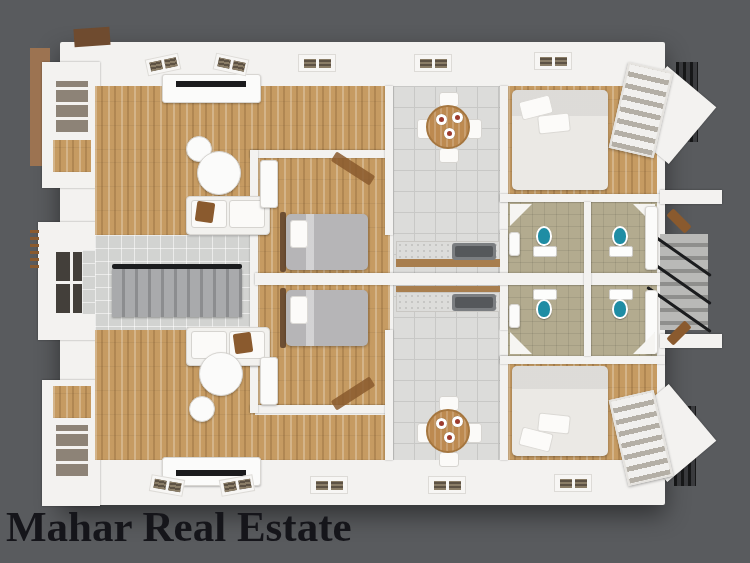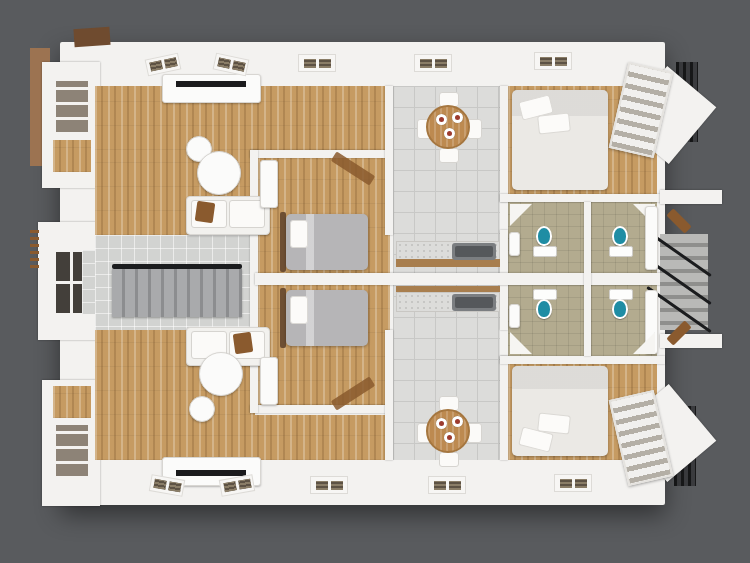--- a/index.html
+++ b/index.html
@@ -265,13 +265,14 @@
   <div class="a white-item" style="left:645px;top:206px;width:11px;height:62px;"></div>
   <div class="a tank" style="left:533px;top:289px;width:22px;height:9px;"></div>
   <div class="a bowl" style="left:536px;top:299px;width:16px;height:20px;"></div>
   <div class="a white-item" style="left:509px;top:304px;width:9px;height:22px;"></div>
   <div class="a tray" style="left:510px;top:332px;width:22px;height:22px;clip-path:polygon(0 100%,100% 100%,0 0);"></div>
   <div class="a tank" style="left:609px;top:289px;width:22px;height:9px;"></div>
   <div class="a bowl" style="left:612px;top:299px;width:16px;height:20px;"></div>
   <div class="a white-item" style="left:645px;top:290px;width:11px;height:62px;"></div>
   <div class="a tray" style="left:633px;top:332px;width:22px;height:22px;clip-path:polygon(100% 100%,0 100%,100% 0);"></div>
 
+  <div class="a watermark" style="left:6px;top:505px;">Mahar Real Estate</div>
 </div>
 
 </body></html>

